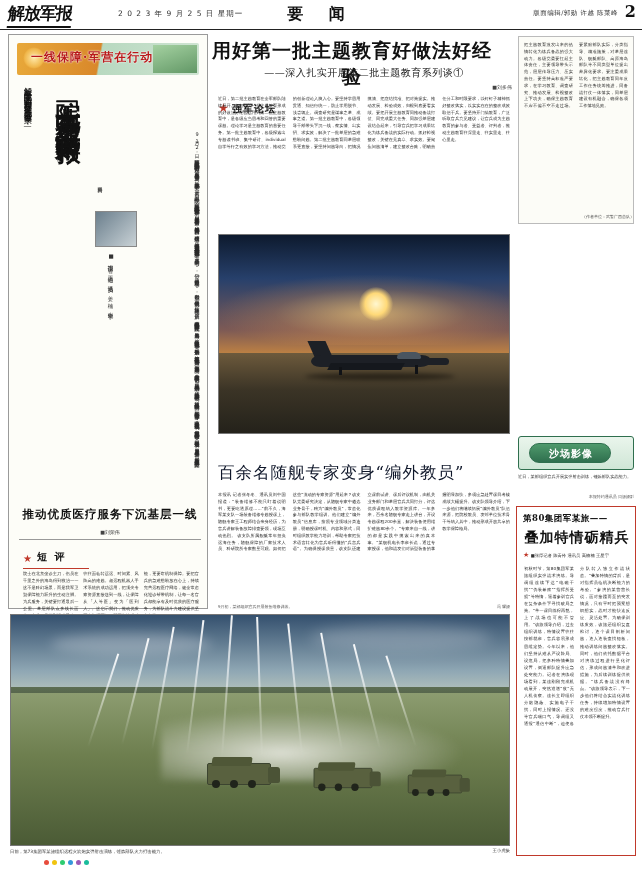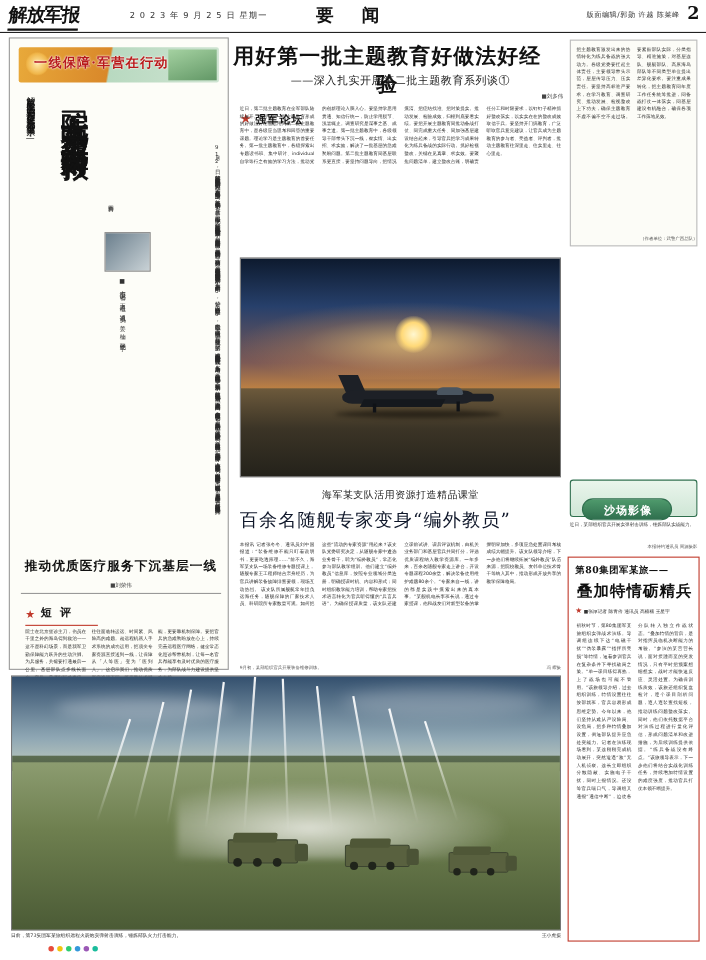--- a/index.html
+++ b/index.html
@@ -243,21 +243,21 @@
     font-size:4px; color:#555; display:flex; justify-content:space-between;
   }
 
   
   .brand-box {
     position:absolute; left:518px; top:436px; width:116px; height:34px;
     border:1px solid #2f6f4e; border-radius:3px;
     background:linear-gradient(180deg,#eaf5ec,#cfe6d6);
   }
   .brand-oval {
-    position:absolute; left:10px; top:16px; width:82px; height:20px;
+    position:absolute; left:10px; top:6px; width:82px; height:20px;
     border:1px solid #2f6f4e; border-radius:11px;
     background:linear-gradient(180deg,#4f9a6c,#2f6f4e);
   }
   .brand-text {
     position:absolute; left:0; top:3px; width:82px; text-align:center;
     font-family:"DejaVu Serif","Liberation Serif",serif;
     font-weight:bold; font-size:10px; color:#fff; letter-spacing:1px;
   }
   .brand-caption {
     position:absolute; left:518px; top:474px; width:116px;
@@ -400,21 +400,20 @@
     <div class="jet-shadow"></div>
     <div class="jet-tail"></div>
     <div class="jet-body"></div>
     <div class="jet-wing"></div>
     <div class="jet-nose"></div>
     <div class="jet-canopy"></div>
     <div class="jet-gear1"></div>
     <div class="jet-gear2"></div>
   </div>
 
-  <div class="navy-kicker">海军某支队活用资源打造精品课堂</div>
   <div class="navy-head">百余名随舰专家变身“编外教员”</div>
   <div class="navy-body"><span>本报讯  记者张冬冬、通讯员刘中国报道：“装备维修不能只盯着说明书，更要吃透原理……”前不久，海军某支队一场装备维修专题授课上，随舰专家王工程师结合亲身经历，为官兵讲解装备故障排查要领，现场互动热烈。</span> <span>该支队所属舰艇常年担负远海任务，随舰保障的厂家技术人员、科研院所专家数量可观。如何把这些“流动的专家资源”用起来？该支队党委研究决定，从随舰专家中遴选业务骨干，聘为“编外教员”，常态化参与部队教学组训。他们建立“编外教员”信息库，按照专业领域分类造册，明确授课时机、内容和形式；同时组织教学能力培训，帮助专家把技术语言转化为官兵听得懂的“兵言兵语”。为确保授课质量，该支队还建立课前试讲、课后评议机制，由机关业务部门和基层官兵共同打分，评选优质课程纳入教学资源库。一年多来，百余名随舰专家走上讲台，开设专题课程200余堂，解决装备使用维护难题80余个。“专家来自一线，讲的都是实践中摸索出来的真本事。”某舰机电长李班长说，通过专家授课，他和战友们对新型装备的掌握明显加快，多项应急处置课目考核成绩大幅提升。该支队领导介绍，下一步他们将继续拓展“编外教员”队伍来源，把院校教员、友邻单位技术骨干等纳入其中，推动形成开放共享的教学保障格局。</span></div>
   <div class="navy-credit">
     <span>9月初，某部组织官兵开展装备维修训练。</span>
     <span>冯  耀摄</span>
   </div>
 
   <div class="brand-box">
     <div class="brand-oval">
       <div class="brand-text">沙场影像</div>

